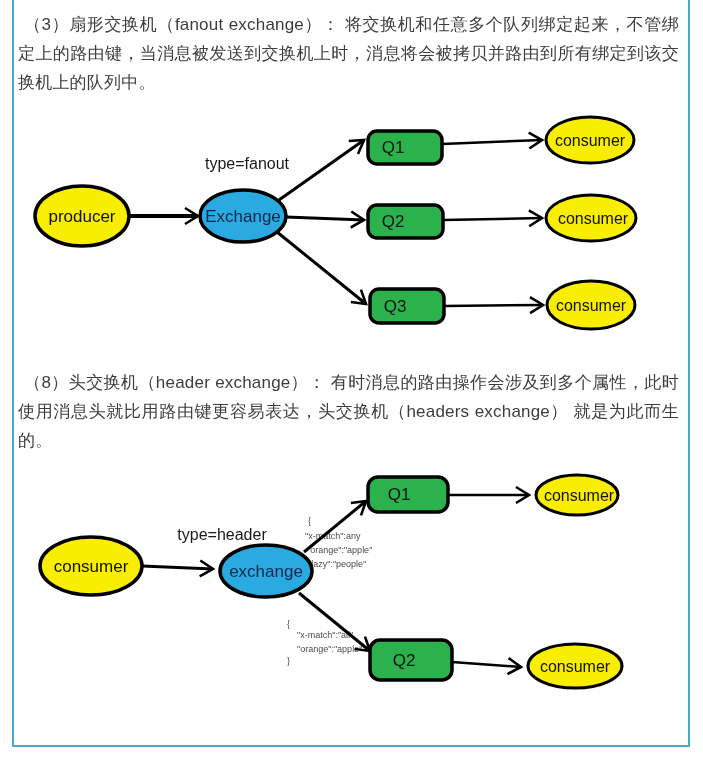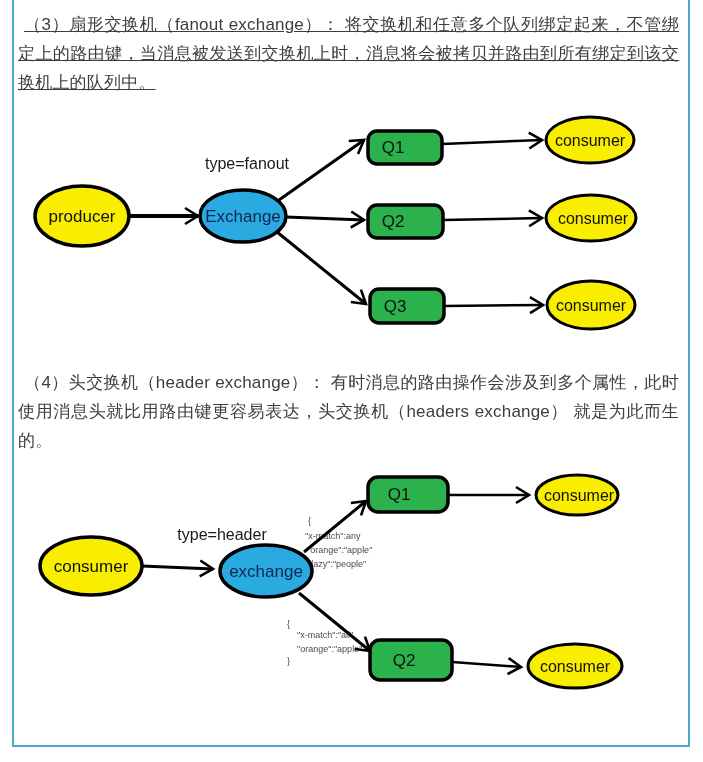--- a/index.html
+++ b/index.html
@@ -21,21 +21,21 @@
     position: absolute;
     left: 18px;
     width: 661px;
     font-size: 17px;
     line-height: 29px;
     color: #3d3d3d;
     text-align: justify;
     text-indent: 6px;
     letter-spacing: 0.2px;
   }
-  #para-fanout { top: 10px; text-decoration: underline; }
+  #para-fanout { top: 10px; }
   #para-header { top: 368px; }
   .diagram { position: absolute; left: 12px; width: 679px; height: 250px; }
   #diagram-fanout { top: 105px; }
   #diagram-header { top: 455px; }
   svg text {
     font-family: "Liberation Sans", "DejaVu Sans", sans-serif;
     fill: #111111;
   }
   .node-label { font-size: 16px; }
   .node-label-lg { font-size: 17px; }
@@ -88,21 +88,21 @@
   <ellipse class="shape" cx="578" cy="35" rx="44" ry="23" stroke-width="3" fill="#faee00"></ellipse>
   <text class="node-label" x="578" y="41" text-anchor="middle">consumer</text>
 
   <ellipse class="shape" cx="579" cy="113" rx="45" ry="23" stroke-width="3" fill="#faee00"></ellipse>
   <text class="node-label" x="581" y="119" text-anchor="middle">consumer</text>
 
   <ellipse class="shape" cx="579" cy="200" rx="44" ry="24" stroke-width="3" fill="#faee00"></ellipse>
   <text class="node-label" x="579" y="206" text-anchor="middle">consumer</text>
 </svg>
 
-<p class="para" id="para-header">（4）头交换机（header exchange）： 有时消息的路由操作会涉及到多个属性，此时使用消息头就比用路由键更容易表达，头交换机（headers exchange） 就是为此而生的。</p>
+<p class="para" id="para-header">（8）头交换机（header exchange）： 有时消息的路由操作会涉及到多个属性，此时使用消息头就比用路由键更容易表达，头交换机（headers exchange） 就是为此而生的。</p>
 
 <svg class="diagram" id="diagram-header" viewBox="0 0 679 250">
   <defs>
     <marker id="ah2" markerWidth="20" markerHeight="22" refX="15" refY="10" orient="auto" markerUnits="userSpaceOnUse">
       <path d="M2,2 L15,10 L2,18" stroke="#000" stroke-width="2.6" fill="none"></path>
     </marker>
   </defs>
 
   <g>
     <text class="binding-note" x="296" y="69">{</text>

